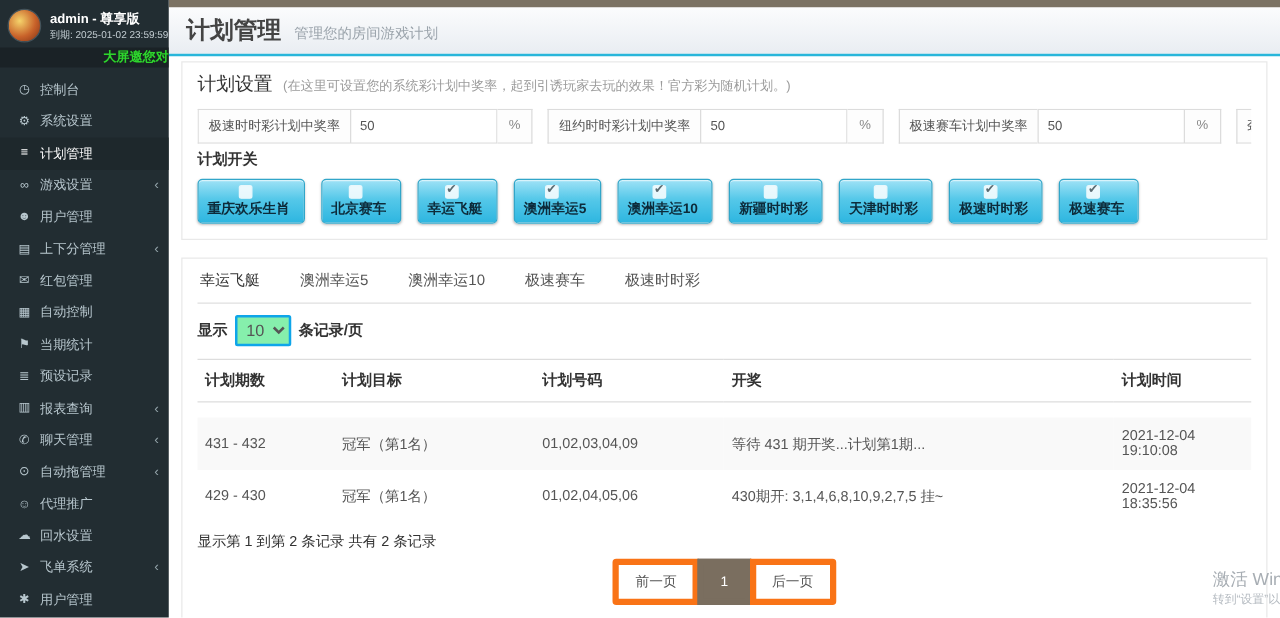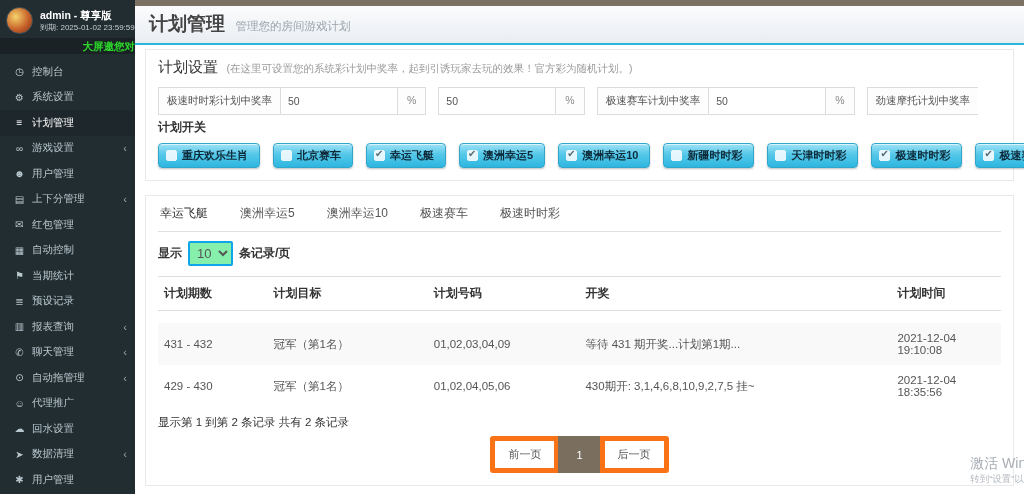--- a/index.html
+++ b/index.html
@@ -51,21 +51,21 @@
     padding:6px 7px; outline:none; font-family:inherit; }
   .rate-unit { border:1px solid #dcdcdc; border-left:none; background:#fdfdfd;
     font-size:10.5px; color:#888; padding:6px 9px; }
 
   .switch-label { font-size:12px; font-weight:bold; color:#333; margin:4px 0 7px; }
   .switch-row { display:flex; flex-wrap:nowrap; }
   .switch-btn { display:flex; align-items:center; margin-right:13px; padding:4px 11px 4px 7px;
     border:1px solid #31a6c9; border-radius:4px; cursor:pointer; white-space:nowrap;
     background:linear-gradient(#9fe2f6 0%, #55c8e9 45%, #2eb6e0 100%);
     box-shadow:0 1px 2px rgba(0,0,0,.25), inset 0 1px 0 rgba(255,255,255,.6);
-    font-size:11px; font-weight:bold; color:#0d2b3a; }
+    font-size:11px; font-weight:bold; color:#0d2b3a;flex-direction:column; }
   .switch-btn .cb { width:11px; height:11px; background:rgba(255,255,255,.85);
     border:1px solid #e8f7fc; border-radius:2px; margin-right:5px; position:relative;
     flex:0 0 11px; }
   .switch-btn.checked .cb::after { content:"✔"; position:absolute; left:0px; top:-3px;
     font-size:10px; color:#5a6b72; }
 
   .list-panel { margin-top:14px; padding:0 12px 12px; }
   .tabs { display:flex; border-bottom:1px solid #e0e0e0; }
   .tab { padding:9px 2px; margin-right:28px; font-size:12px; color:#555; cursor:pointer; }
   .tab.active { color:#333; }
@@ -168,21 +168,21 @@
     <div class="menu-item">
       <span class="mi-icon">☺</span>
       <span class="mi-label">代理推广</span>
     </div>
     <div class="menu-item">
       <span class="mi-icon">☁</span>
       <span class="mi-label">回水设置</span>
     </div>
     <div class="menu-item">
       <span class="mi-icon">➤</span>
-      <span class="mi-label">数据清理</span>
+      <span class="mi-label">飞单系统</span>
       <span class="mi-arrow">‹</span>
     </div>
     <div class="menu-item">
       <span class="mi-icon">✱</span>
       <span class="mi-label">用户管理</span>
     </div>
   </div>
 </div>
 
 <div class="main">
@@ -197,20 +197,21 @@
       <span class="panel-title">计划设置</span>
       <span class="panel-hint">(在这里可设置您的系统彩计划中奖率，起到引诱玩家去玩的效果！官方彩为随机计划。)</span>
     </div>
     <div class="rates-row">
       <div class="rate-group">
         <span class="rate-label">极速时时彩计划中奖率</span>
         <input class="rate-input" value="50" style="">
         <span class="rate-unit">%</span>
       </div>
       <div class="rate-group">
+        <span class="rate-label">纽约时时彩计划中奖率</span>
         <input class="rate-input" value="50" style="">
         <span class="rate-unit">%</span>
       </div>
       <div class="rate-group">
         <span class="rate-label">极速赛车计划中奖率</span>
         <input class="rate-input" value="50" style="">
         <span class="rate-unit">%</span>
       </div>
       <div class="rate-group">
         <span class="rate-label">劲速摩托计划中奖率</span>

